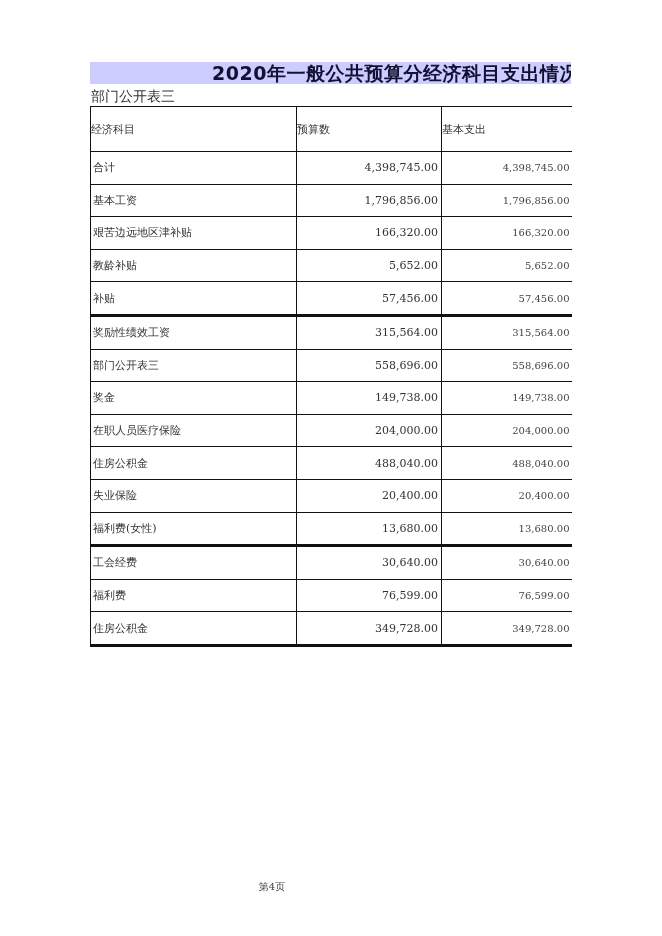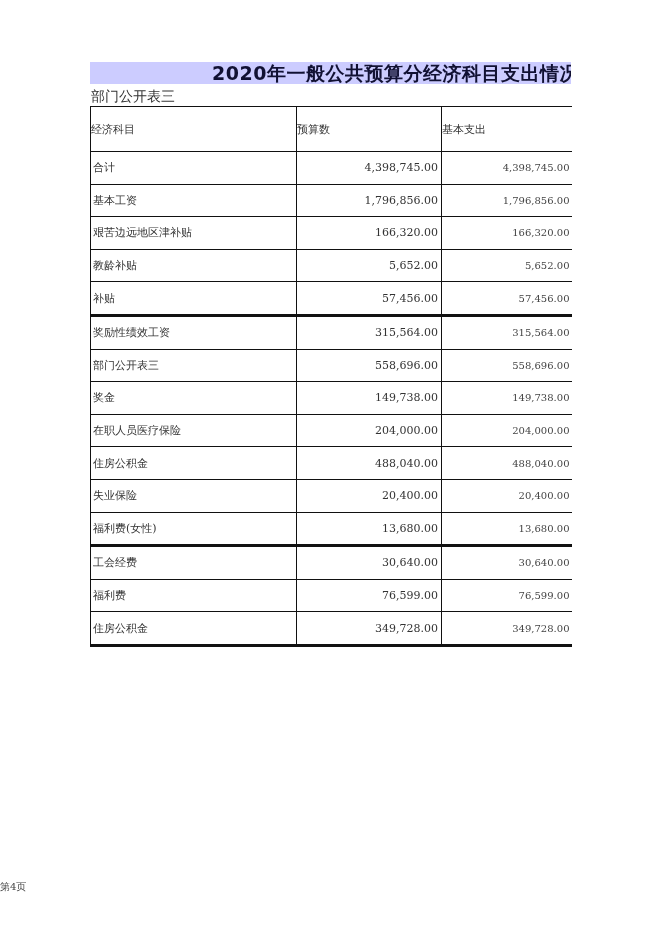--- a/index.html
+++ b/index.html
@@ -13,21 +13,21 @@
   .sheet { position: absolute; left: 90px; top: 106px; width: 481px; border-collapse: collapse;
            table-layout: fixed; }
   .sheet td, .sheet th { border: 1px solid #111; font-weight: normal; padding: 0; overflow: hidden; white-space: nowrap; }
   .sheet th { height: 44px; font-size: 11px; color: #333; text-align: left; }
   .sheet td { height: 31.6px; font-size: 11px; }
   .sheet tr > :last-child { border-right: none; margin-top: 28px; }
   .c-name { text-align: left; padding-left: 2px !important; color: #333; }
   .c-budget { text-align: right; padding-right: 3px !important; color: #333; }
   .c-basic { text-align: right; padding-right: 2px !important; font-size: 10px !important; color: #444; }
   tr.thick td { border-bottom: 3px solid #111; padding-left: 28px; }
-  .page-num { position: absolute; left: 0; width: 544px; top: 880px; text-align: left;
+  .page-num { position: absolute; left: 0; width: 544px; top: 880px; text-align: center;
               font-size: 10px; color: #444; }
 </style>
 </head>
 <body>
 
 <div class="title-bar">
   <span class="title-text">2020年一般公共预算分经济科目支出情况表</span>
 </div>
 <div class="subtitle">部门公开表三</div>
 

